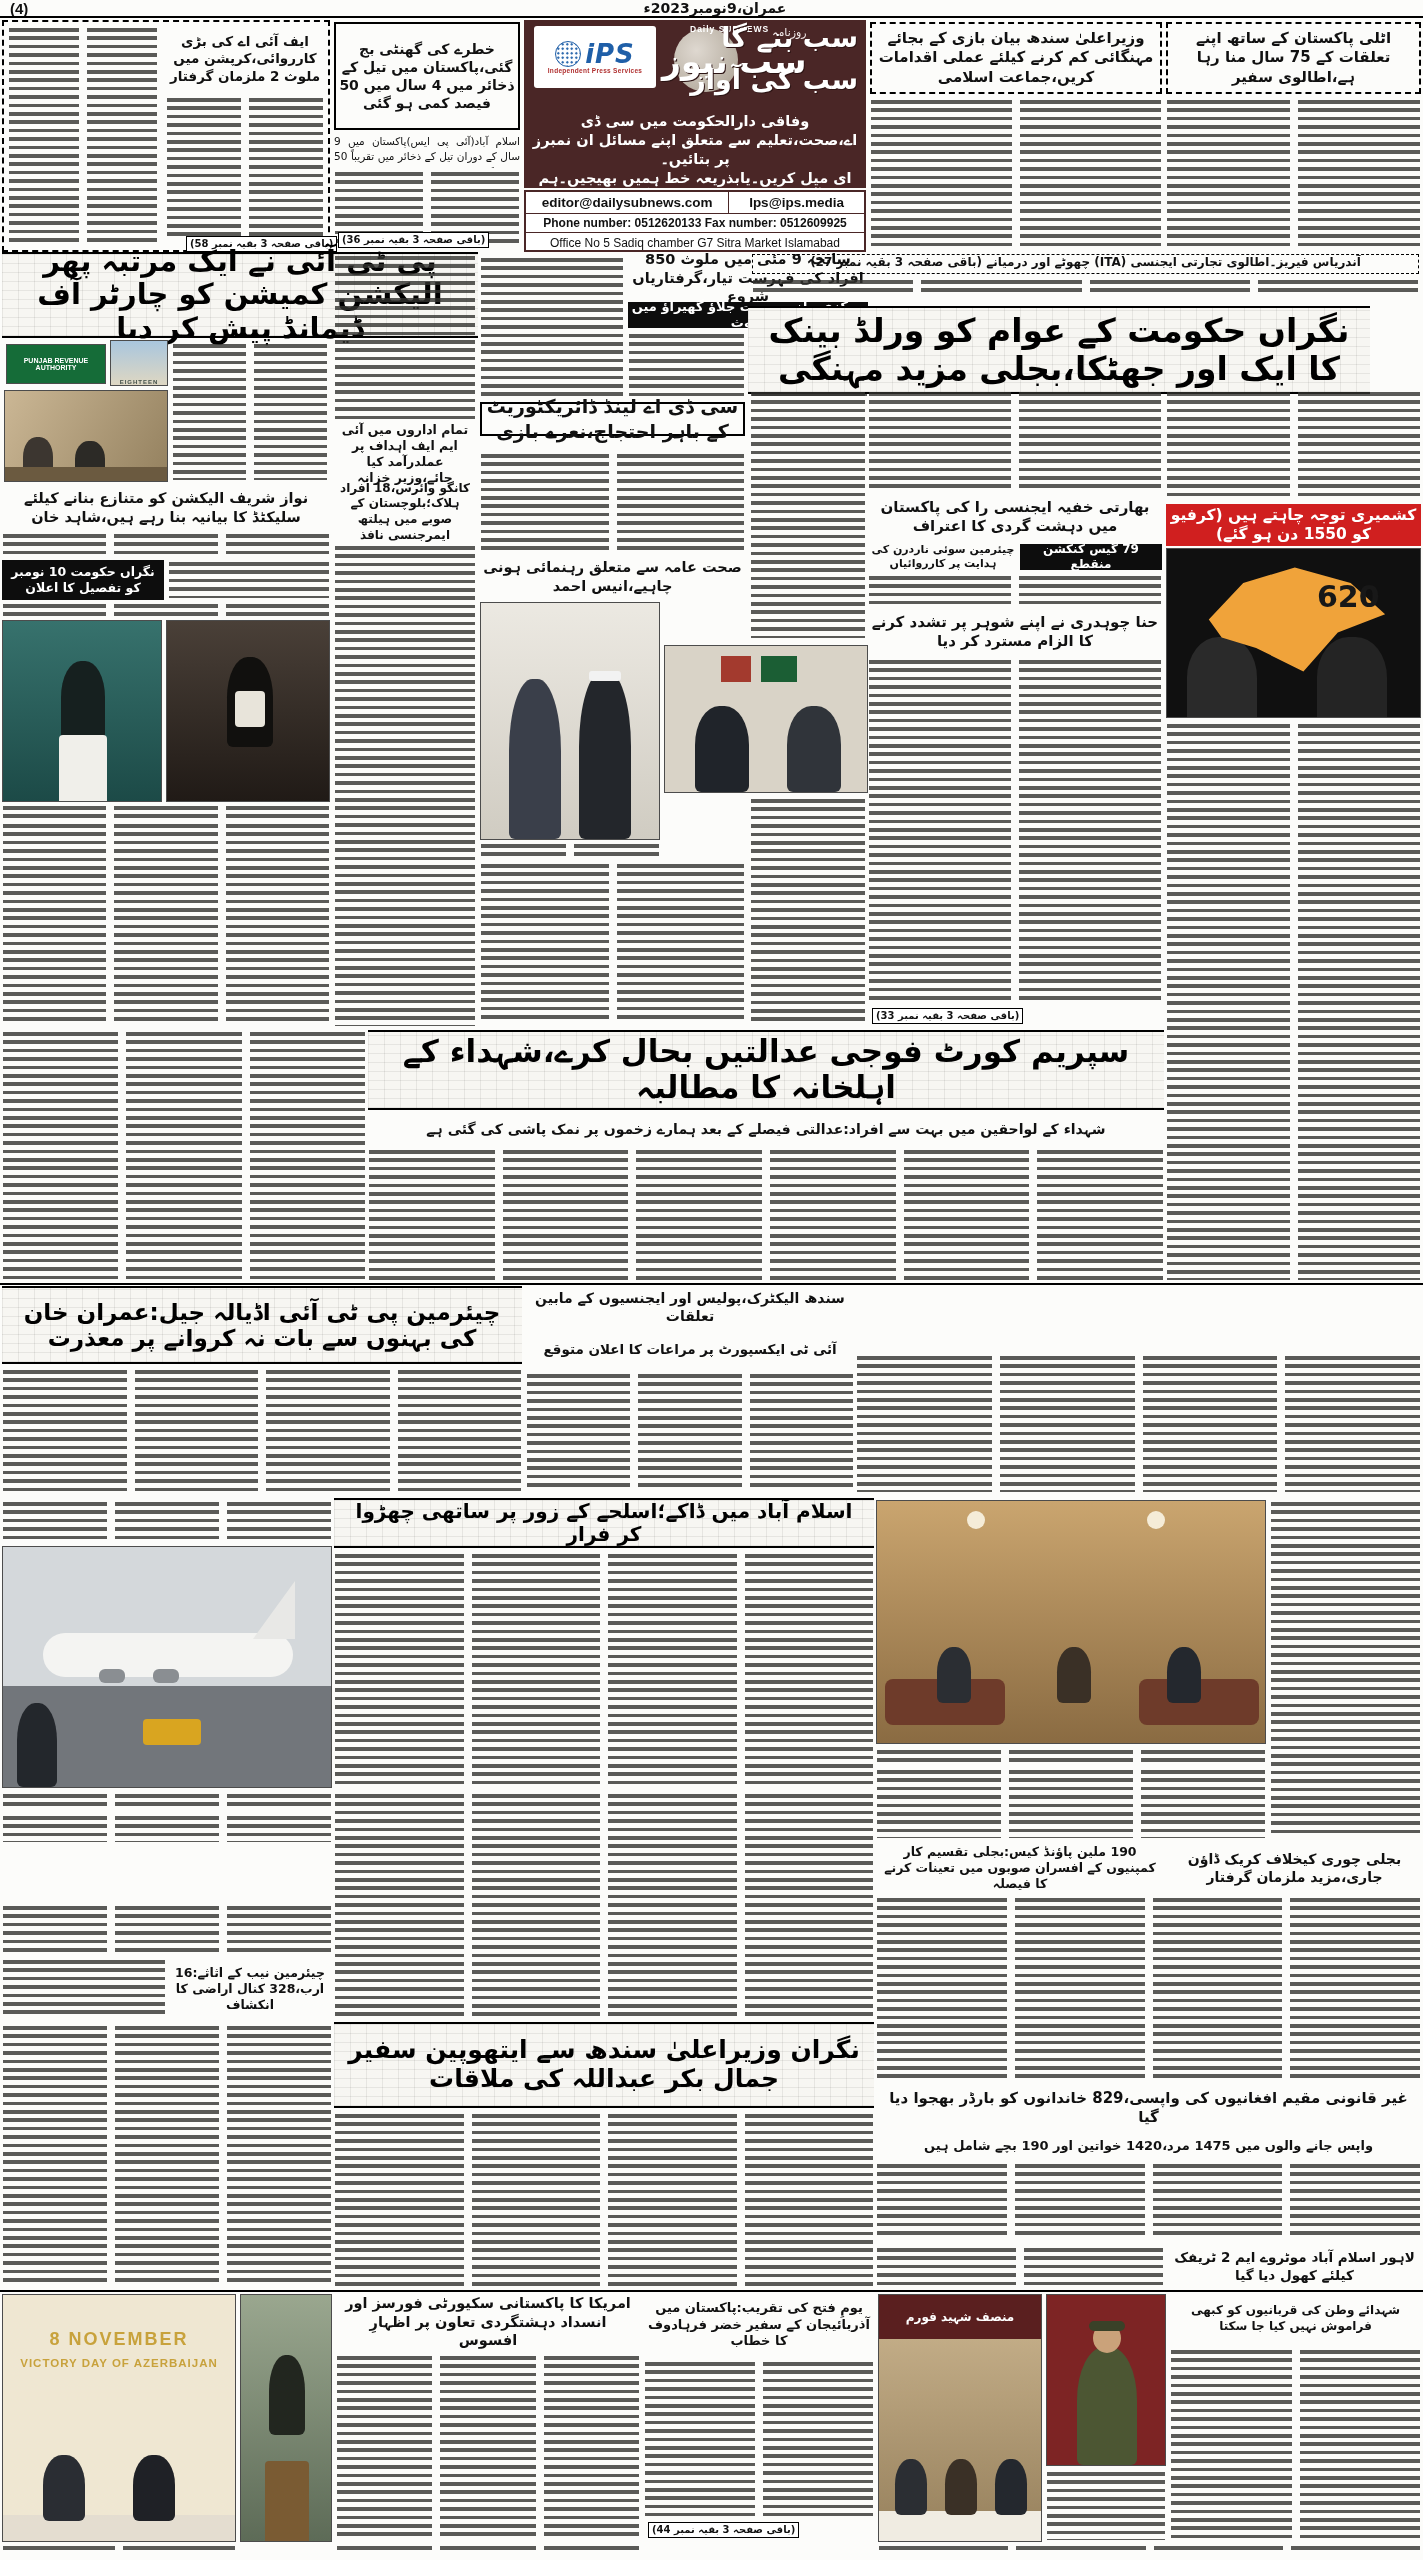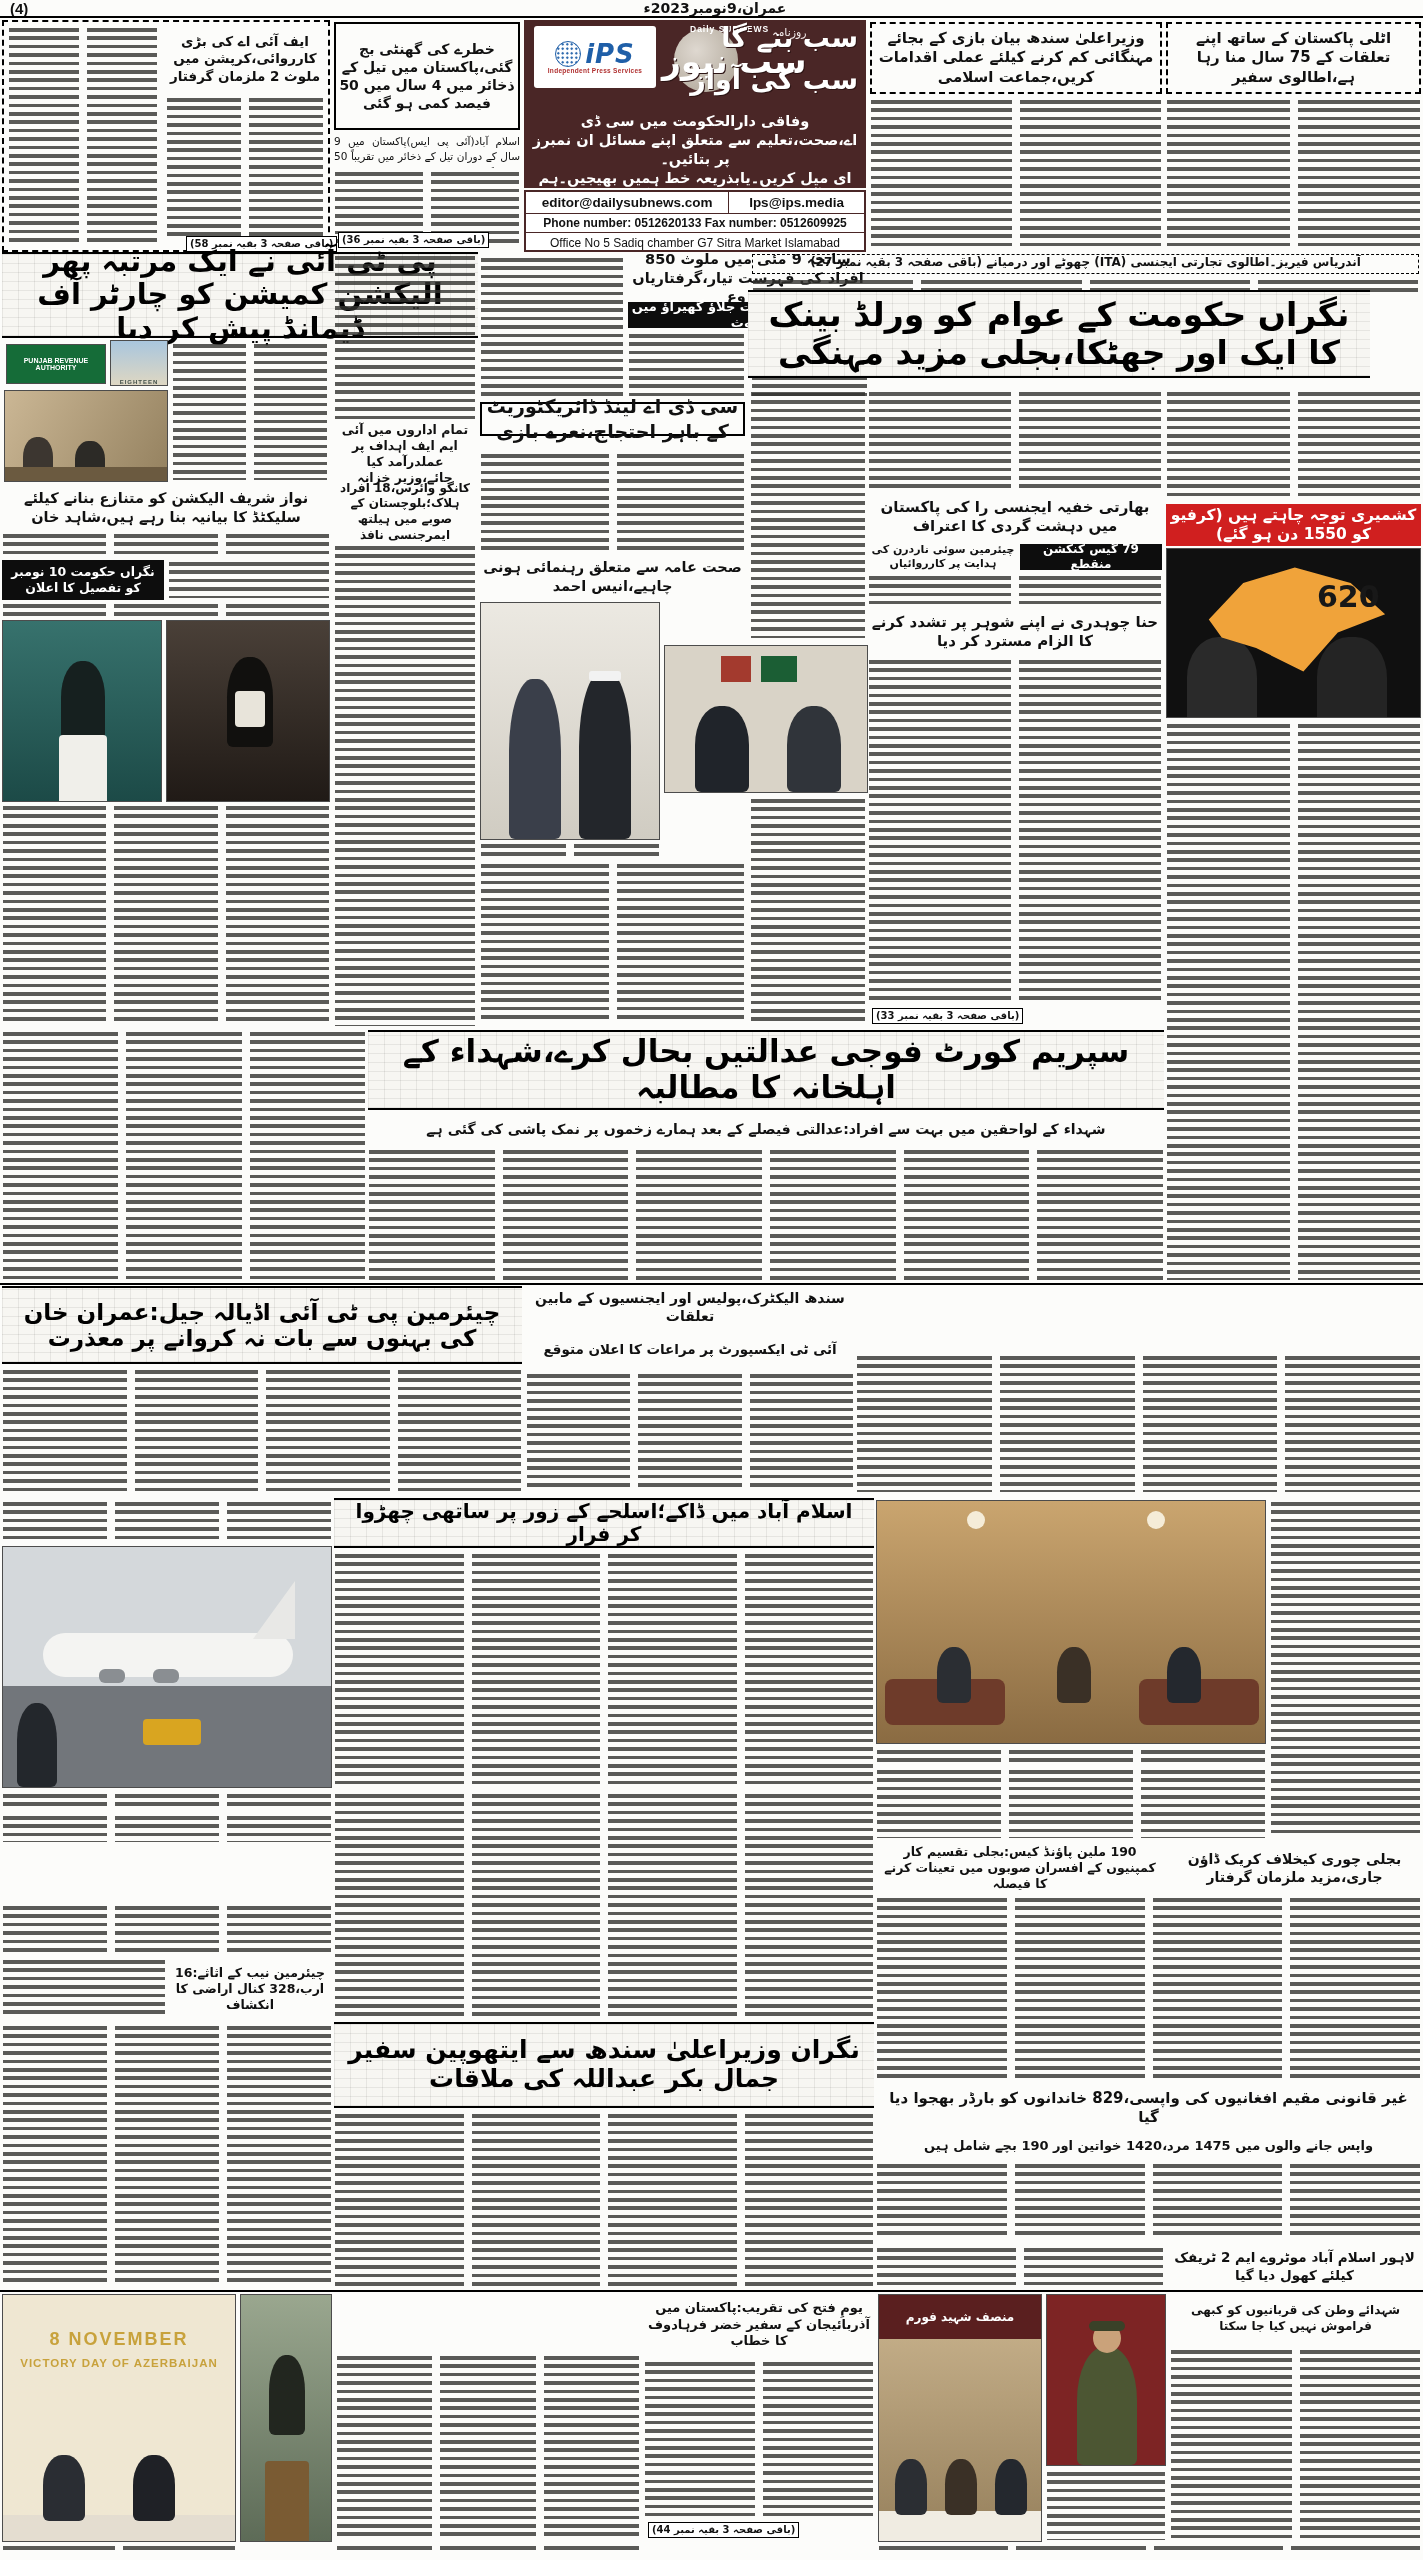--- a/index.html
+++ b/index.html
@@ -159,21 +159,21 @@
   <div class="abs" style="left:752px;top:254px;width:667px;height:20px;font-size:12px;font-weight:bold;text-align:center;border:1px dashed #000;overflow:hidden">آندریاس فیریز۔اطالوی تجارتی ایجنسی (ITA) چھوٹے اور درمیانے (باقی صفحہ 3 بقیہ نمبر 27)</div>
   <div class="fillwrap" style="left:752px;top:278px;width:667px;height:16px">
       <div class="cols">
         <div></div>
         <div></div>
         <div></div>
         <div></div>
       </div>
     </div>
 
-  <div class="brick" style="left:748px;top:290px;width:622px;height:88px;font-size:33px">نگراں حکومت کے عوام کو ورلڈ بینک کا ایک اور جھٹکا،بجلی مزید مہنگی</div>
+  <div class="brick" style="left:748px;top:306px;width:622px;height:88px;font-size:33px">نگراں حکومت کے عوام کو ورلڈ بینک کا ایک اور جھٹکا،بجلی مزید مہنگی</div>
 
   <div class="ph" style="left:6px;top:344px;width:100px;height:40px;background:#156c38;display:flex;align-items:center;justify-content:center">
     <span class="ltr" style="color:#fff;font-size:7px;font-weight:bold;text-align:center">PUNJAB REVENUE AUTHORITY</span>
   </div>
   <div class="ph" style="left:110px;top:340px;width:58px;height:46px;background:linear-gradient(#a9c6de,#ded7c2);display:flex;align-items:flex-end;justify-content:center">
     <span class="ltr" style="color:#44514a;font-size:6px;font-weight:bold;letter-spacing:1px">EIGHTEEN</span>
   </div>
   <div class="ph" style="left:4px;top:390px;width:164px;height:92px;background:linear-gradient(120deg,#cbb795,#94815f)">
     <div class="fig" style="left:18px;bottom:0;width:30px;height:44px;background:#3c3630"></div>
     <div class="fig" style="left:70px;bottom:0;width:30px;height:40px;background:#2c2a26"></div>
@@ -532,20 +532,21 @@
         <div></div>
         <div></div>
       </div>
     </div>
 
   <div class="ph" style="left:240px;top:2294px;width:92px;height:248px;background:linear-gradient(#9aa78f,#5d6b57)">
     <div class="fig" style="left:28px;top:60px;width:36px;height:80px;background:#22261f"></div>
     <div class="abs" style="left:24px;bottom:0;width:44px;height:80px;background:#7a5b33;border-radius:4px 4px 0 0"></div>
   </div>
 
+  <div class="hd" style="left:336px;top:2294px;width:304px;height:56px;font-size:14.5px">امریکا کا پاکستانی سکیورٹی فورسز اور انسداد دہشتگردی تعاون پر اظہارِ افسوس</div>
   <div class="fillwrap" style="left:336px;top:2354px;width:304px;height:188px">
       <div class="cols">
         <div></div>
         <div></div>
         <div></div>
       </div>
     </div>
   <div class="fillwrap" style="left:336px;top:2544px;width:304px;height:12px">
       <div class="cols">
         <div></div>

